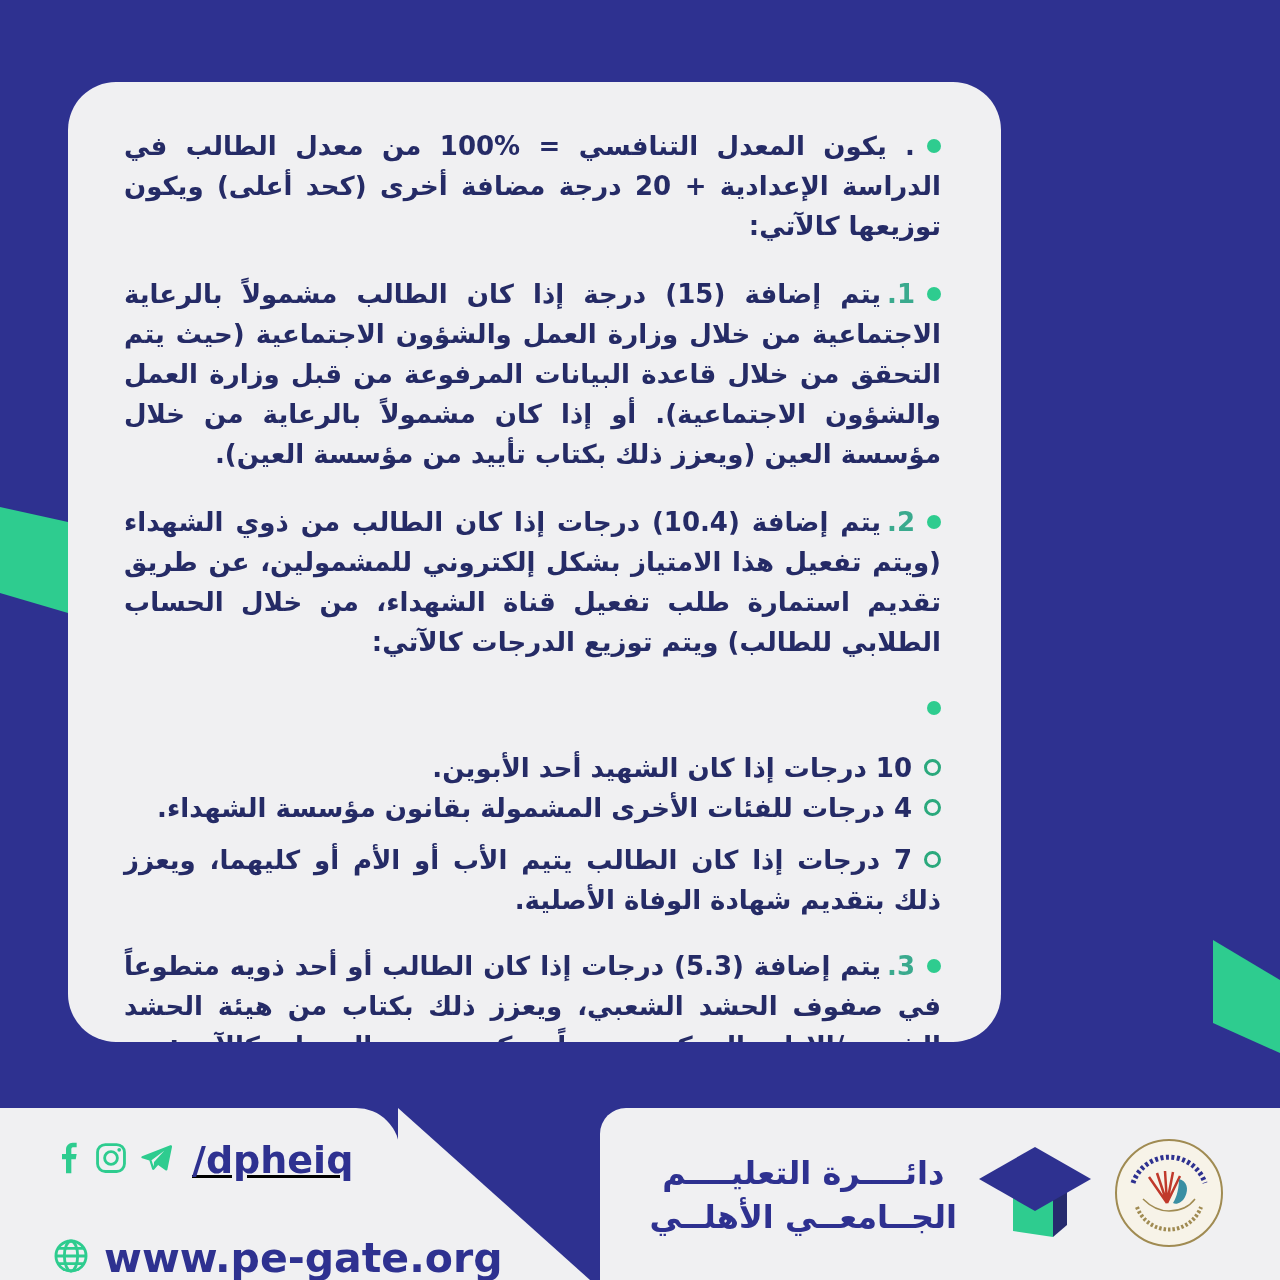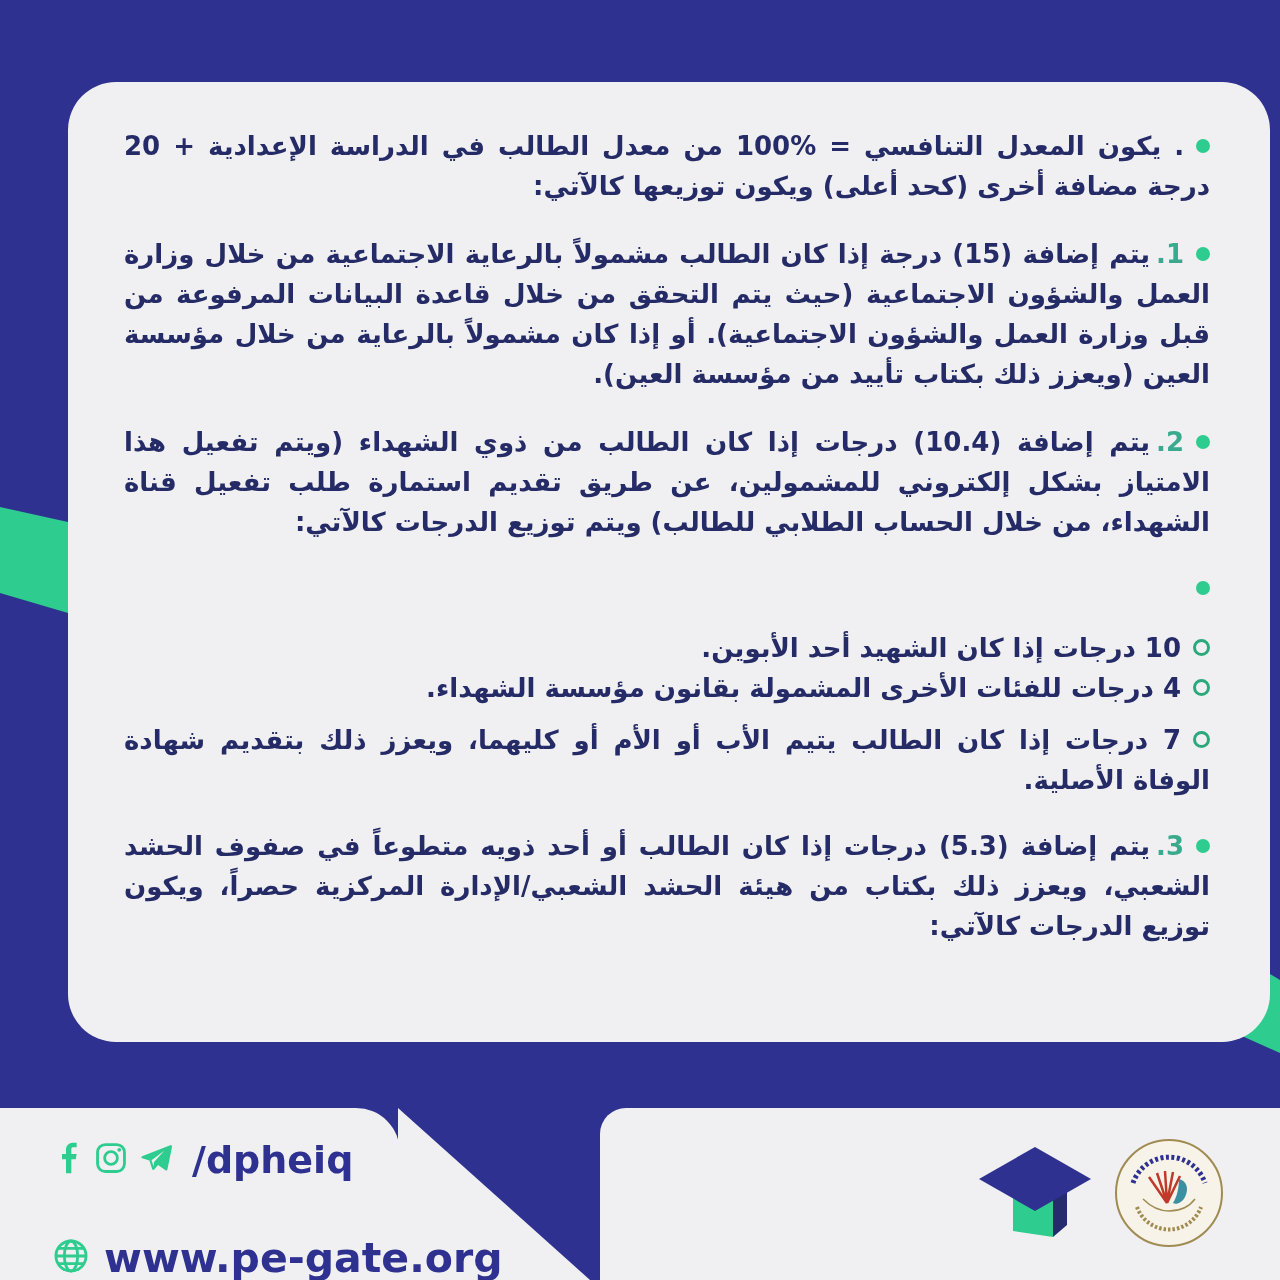--- a/index.html
+++ b/index.html
@@ -5,21 +5,21 @@
   html,body{margin:0;padding:0;}
   body{
     width:1280px;height:1280px;position:relative;overflow:hidden;
     background:#2e3190;
     font-family:"DejaVu Sans","Liberation Sans",sans-serif;
   }
   
   svg.bg-accents{position:absolute;left:0;top:0;z-index:1;}
   
   .card{
-    position:absolute;left:68px;top:82px;width:1202px;height:960px;
+    position:absolute;left:68px;top:82px;width:933px;height:960px;
     background:#f0f0f2;border-radius:48px;z-index:2;
     box-sizing:border-box;padding:44px 60px 0 56px;
     overflow:hidden;direction:rtl;
   }
   .card p{
     margin:0;color:#252b66;font-weight:bold;
     font-size:26px;line-height:40px;
     text-align:justify;text-align-last:right;
   }
   .dot{
@@ -40,21 +40,21 @@
     position:absolute;left:398px;top:1108px;width:192px;height:172px;
     background:#f0f0f2;z-index:2;
     clip-path:polygon(0 0,100% 100%,0 100%);
   }
   .footer-right{
     position:absolute;left:600px;top:1108px;width:680px;height:172px;
     background:#f0f0f2;border-top-left-radius:26px;z-index:2;
   }
   .social-row{
     position:absolute;left:52px;top:1138px;z-index:3;
-    display:flex;align-items:center;gap:10px;direction:ltr;
+    display:flex;align-items:center;gap:10px;direction:ltr;text-decoration:underline;
   }
   .social-row .handle{
     color:#2e3190;font-weight:bold;font-size:38px;margin-left:8px;
   }
   .web-row{
     position:absolute;left:52px;top:1234px;z-index:3;
     display:flex;align-items:center;gap:14px;direction:ltr;
   }
   .web-row .url{color:#2e3190;font-weight:bold;font-size:41px;}
   .brand{
@@ -161,13 +161,17 @@
       <path d="M24 70 a34 34 0 0 0 64 0" fill="none" stroke="#a08b52" stroke-width="4" stroke-dasharray="2.5 2"></path>
     </svg>
   </span>
   <span class="icon">
     <svg width="120" height="104" viewBox="0 0 120 104">
       <polygon points="38,52 78,52 78,96 38,90" fill="#2ecc8f"></polygon>
       <polygon points="78,52 92,45 92,84 78,96" fill="#262b6e"></polygon>
       <polygon points="60,6 116,38 60,70 4,38" fill="#2e3190"></polygon>
     </svg>
   </span>
+  <span class="org-name">
+    <span style="display:block;">دائــــرة التعليــــم</span>
+    <span style="display:block;">الجــامعــي الأهلــي</span>
+  </span>
 </div>
 
 </body></html>

